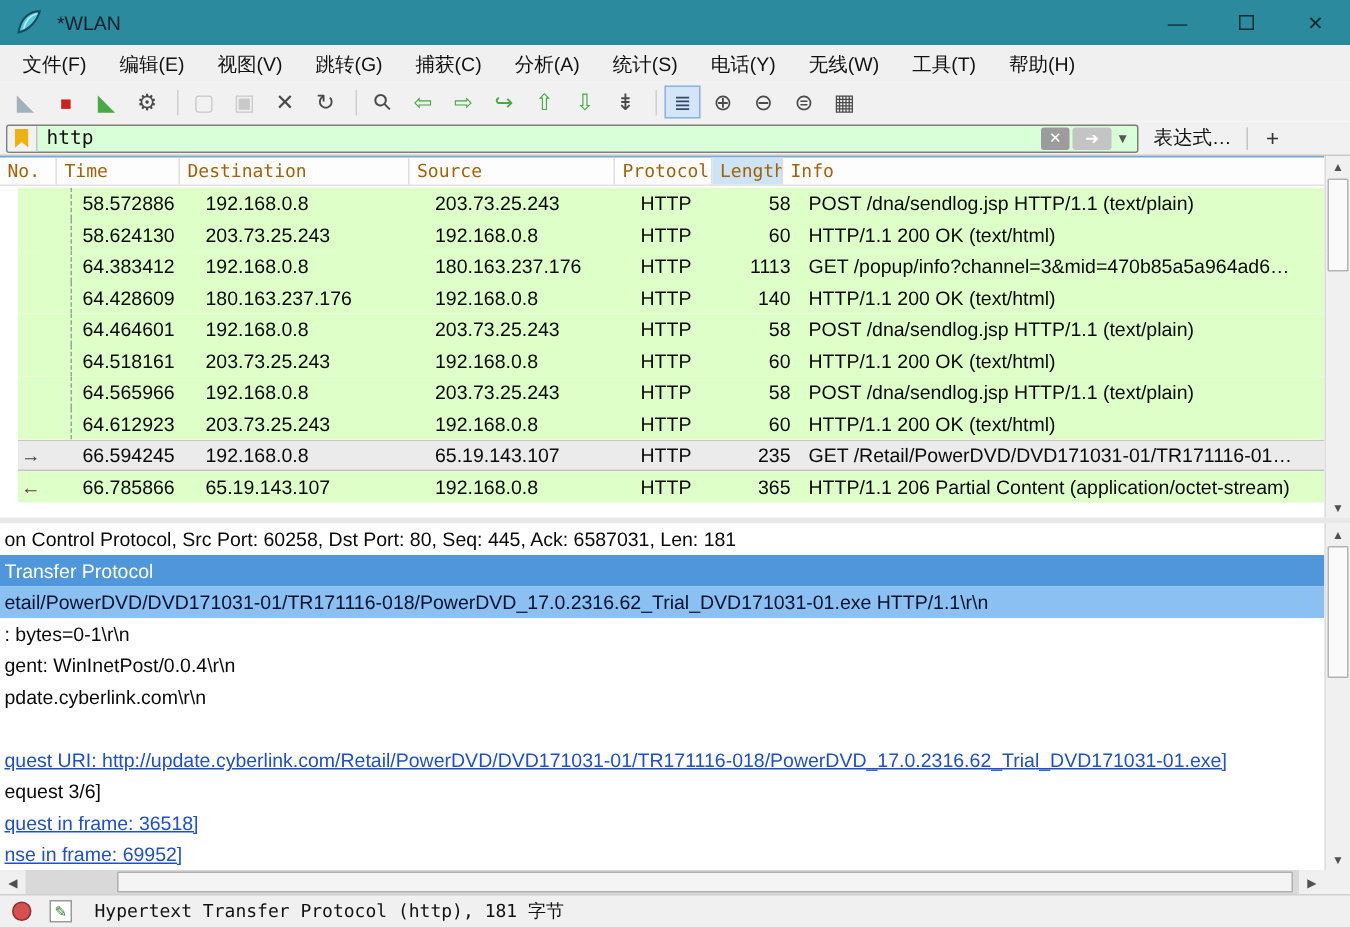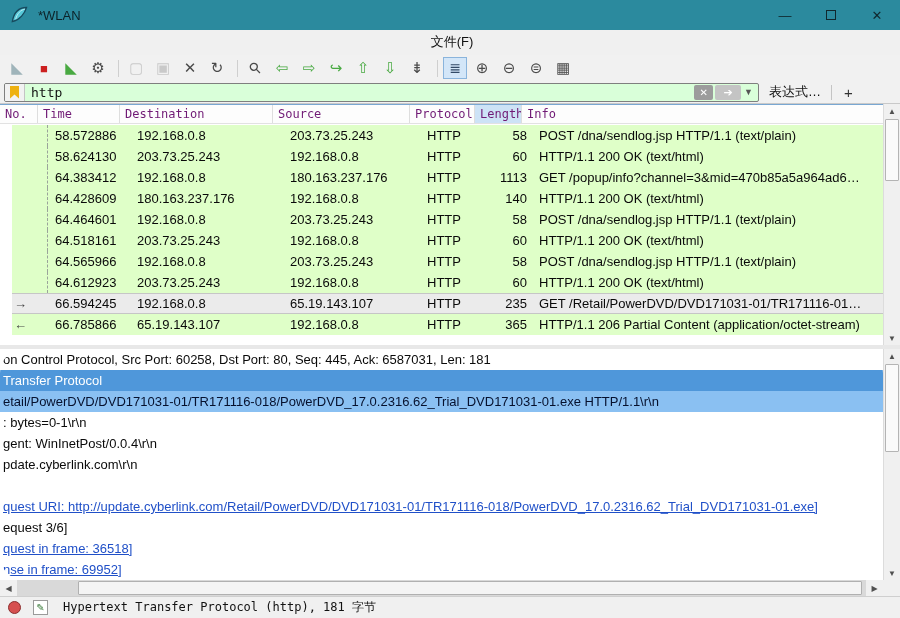--- a/index.html
+++ b/index.html
@@ -12,21 +12,21 @@
     background:#2b8a9e; display:flex; align-items:center; }
   .win-icon { width:20px; height:20px; margin-left:9px; display:flex; align-items:center; }
   .title { margin-left:9px; font-size:13px; color:#0c2228; }
   .win-controls { margin-left:auto; display:flex; height:100%; }
   .win-btn { width:46px; height:100%; display:flex; align-items:center;
     justify-content:center; font-size:13px; color:#10282e; }
   .maxi-glyph { width:10px; height:10px; border:1px solid #10282e; display:block; }
 
   
   .menubar { position:absolute; top:30px; left:0; right:0; height:25px;
-    background:#f0f0f0; display:flex; align-items:center; padding-left:4px;flex-direction:column; }
+    background:#f0f0f0; display:flex; align-items:center; padding-left:4px; }
   .menu-item { padding:3px 11px; font-size:13px; color:#111; white-space:nowrap; }
 
   
   .toolbar { position:absolute; top:55px; left:0; right:0; height:26px;
     background:#f1f1f1; display:flex; align-items:center; padding-left:5px; }
   .tbtn { width:24px; height:22px; margin-right:3px; display:flex; align-items:center;
     justify-content:center; font-size:15px; color:#555; border:1px solid transparent; }
   .tbtn.sep { width:1px; height:17px; margin:0 5px; background:#cfcfcf; border:none; }
   .tint-red   { color:#cc2020; font-size:13px; }
   .tint-green { color:#49a942; }
@@ -55,21 +55,21 @@
     border-radius:2px; font-size:11px; display:flex; align-items:center; justify-content:center; }
   .filter-caret { font-size:9px; color:#555; padding:0 5px 0 1px; }
   .expr-label { font-size:13px; color:#111; padding:0 10px; }
   .fsep { width:1px; height:15px; background:#c4c4c4; }
   .fplus { font-size:15px; color:#333; padding:0 12px; }
 
   
   .pkt-header { position:absolute; top:104px; left:0; right:17px; height:20px;
     background:#fdfdfd; border-top:1px solid #79a7d2; border-bottom:1px solid #e2e2e2;
     display:grid; grid-template-columns:38px 82px 153px 137px 65px 47px 1fr;
-    font-family:"DejaVu Sans Mono", monospace; font-size:12px; color:#701a75; }
+    font-family:"DejaVu Sans Mono", monospace; font-size:12px; color:#a16207; }
   .hcell { height:100%; display:flex; align-items:center; padding:0 5px;
     border-right:1px solid #dedede; white-space:nowrap; overflow:hidden; }
   .hcell.len { background:#cde3f6; }
   .hcell.info { border-right:none; }
 
   .pkt-rows { position:absolute; top:125px; left:0; right:17px; height:220px;
     background:#ffffff; overflow:hidden;padding-left:12px; }
   .row { display:grid; grid-template-columns:38px 82px 153px 137px 65px 47px 1fr;
     height:21px; align-items:center; background:#dfffc8; font-size:13px; color:#0a0a0a; }
   .row.selected { background:#ebebeb;
@@ -79,21 +79,21 @@
   .no-cell { position:relative; height:100%; display:flex; align-items:center; padding:0 2px; }
   .row.dashed .no-cell::before { content:""; position:absolute; left:35px; top:0; bottom:0;
     border-left:1px dashed #9aa49a; }
   .marker { font-size:13px; color:#444; }
 
   
   .splitter { position:absolute; top:345px; left:0; right:0; height:4px; background:#e8e8e8; }
 
   
   .details { position:absolute; top:349px; left:0; right:17px; height:231px;
-    background:#fff; overflow:hidden;border-radius:24px; }
+    background:#fff; overflow:hidden; }
   .dline { height:21px; line-height:21px; font-size:13px; color:#0a0a0a;
     padding-left:3px; white-space:nowrap; overflow:hidden; }
   .dline.sel  { background:#4f97da; color:#ffffff; }
   .dline.hl   { background:#8ac0f2; color:#06112e; }
   .dline.link { color:#2050c8; text-decoration:underline; }
 
   
   .vscroll { position:absolute; right:0; width:17px; background:#f0f0f0;
     border-left:1px solid #dcdcdc; }
   .vscroll.list { top:104px; height:241px; }

